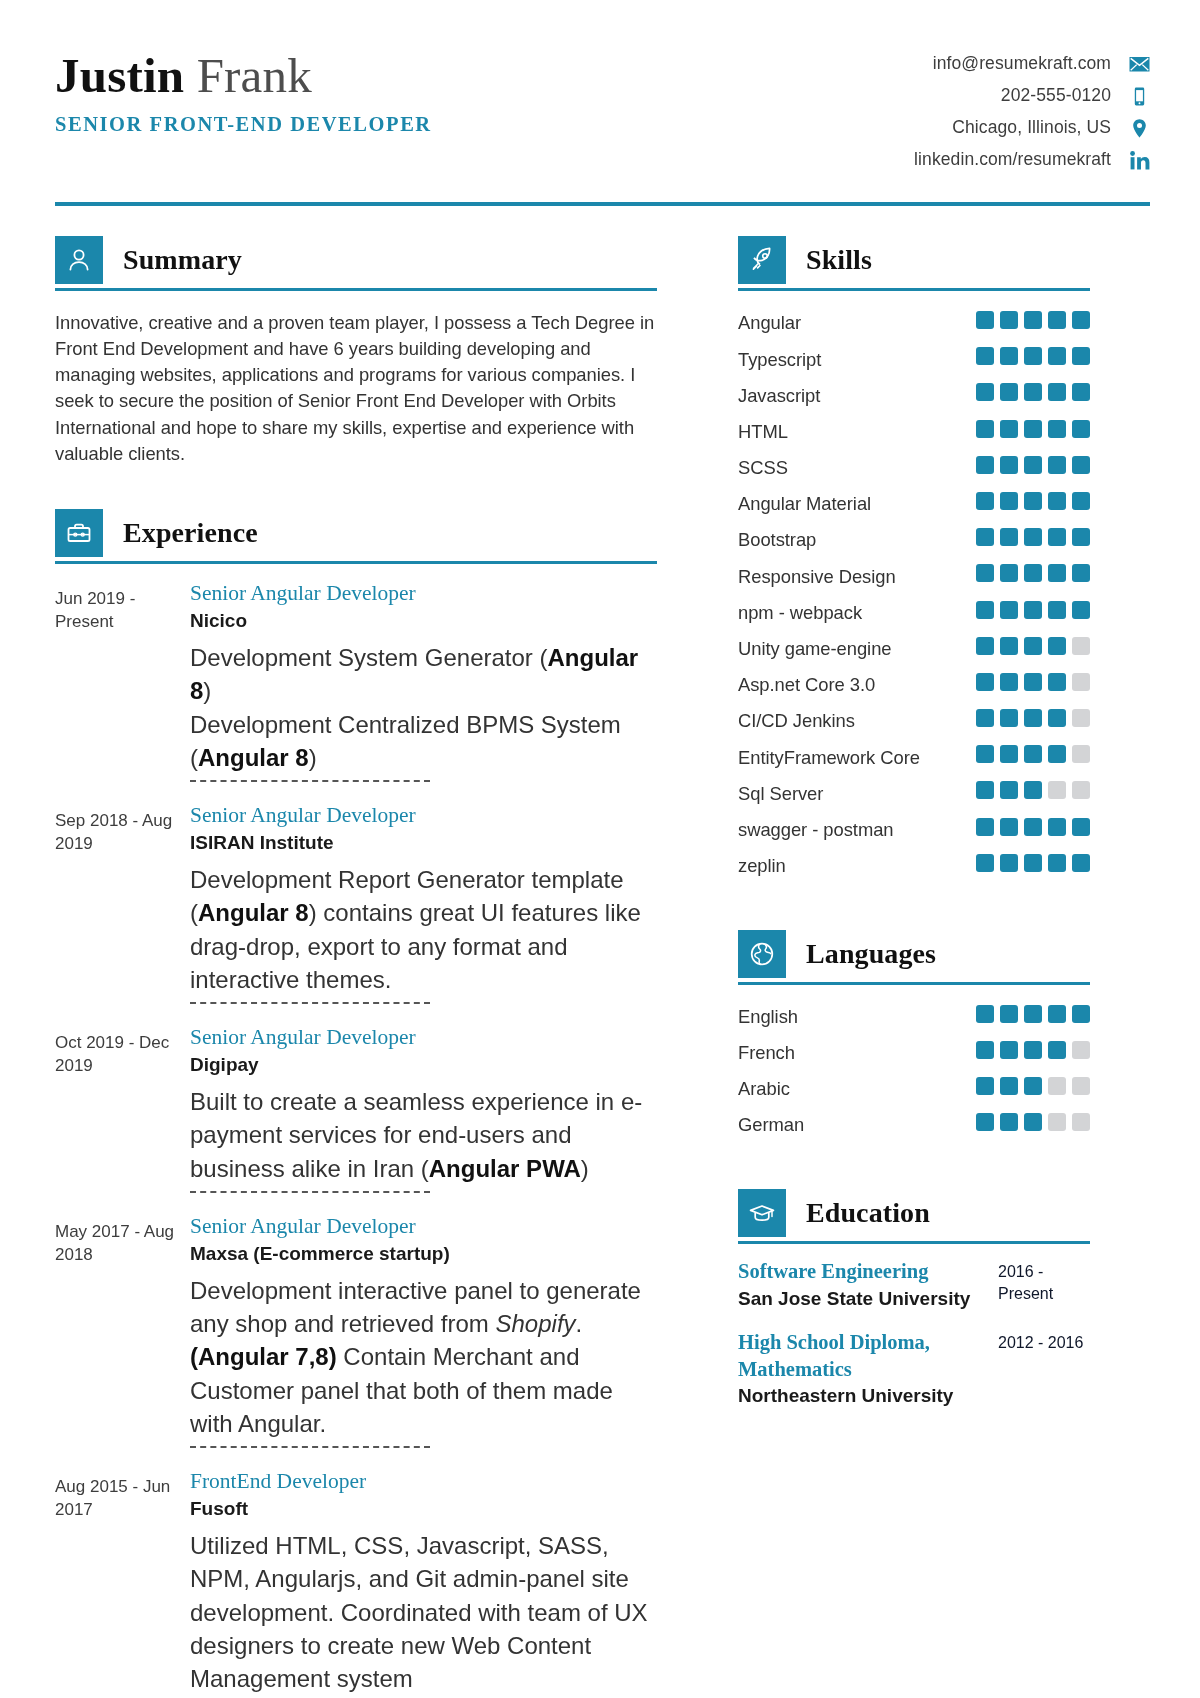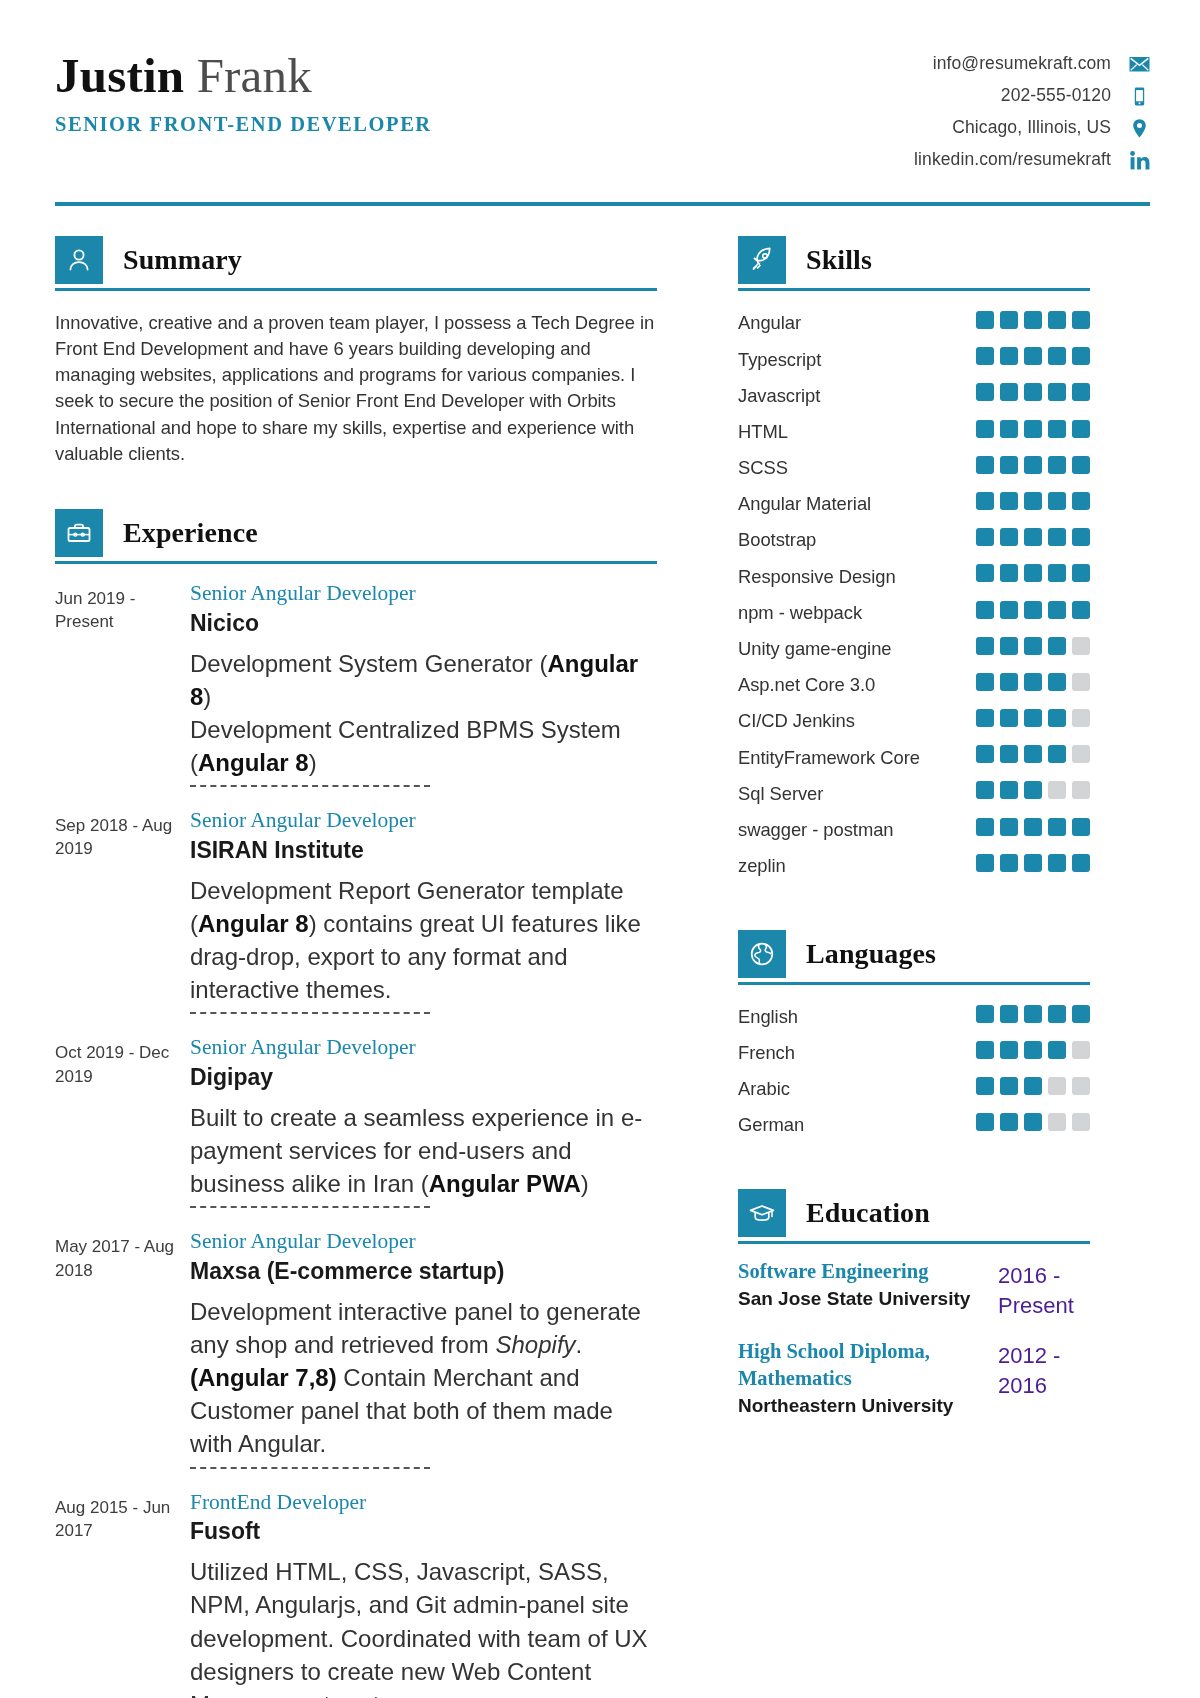--- a/index.html
+++ b/index.html
@@ -144,21 +144,21 @@
   }
   .exp-body { flex: 1; padding-left: 7px; }
   .exp-role {
     font-family: "Liberation Serif", serif;
     font-weight: normal;
     font-size: 21.5px;
     color: #1b87ab;
     line-height: 1.25;
   }
   .exp-company {
-    font-size: 23px;
+    font-size: 19px;
     font-weight: bold;
     color: #1a1a1a;
     margin-top: 2px;
     line-height: 1.3;
   }
   .exp-desc {
     font-size: 24px;
     line-height: 1.38;
     color: #333333;
     margin-top: 8px;
@@ -227,22 +227,22 @@
   .edu-school {
     font-size: 19px;
     font-weight: bold;
     color: #1a1a1a;
     line-height: 1.28;
     margin-top: 2px;
   }
   .edu-dates {
     width: 92px;
     flex: 0 0 92px;
-    font-size: 22px;
-    color: #4c1d95;
+    font-size: 16px;
+    color: #0f172a;
     line-height: 1.35;
     padding-top: 3px;
   }
 </style>
 </head>
 <body>
 
 <div class="page">
 
   <div class="header">

